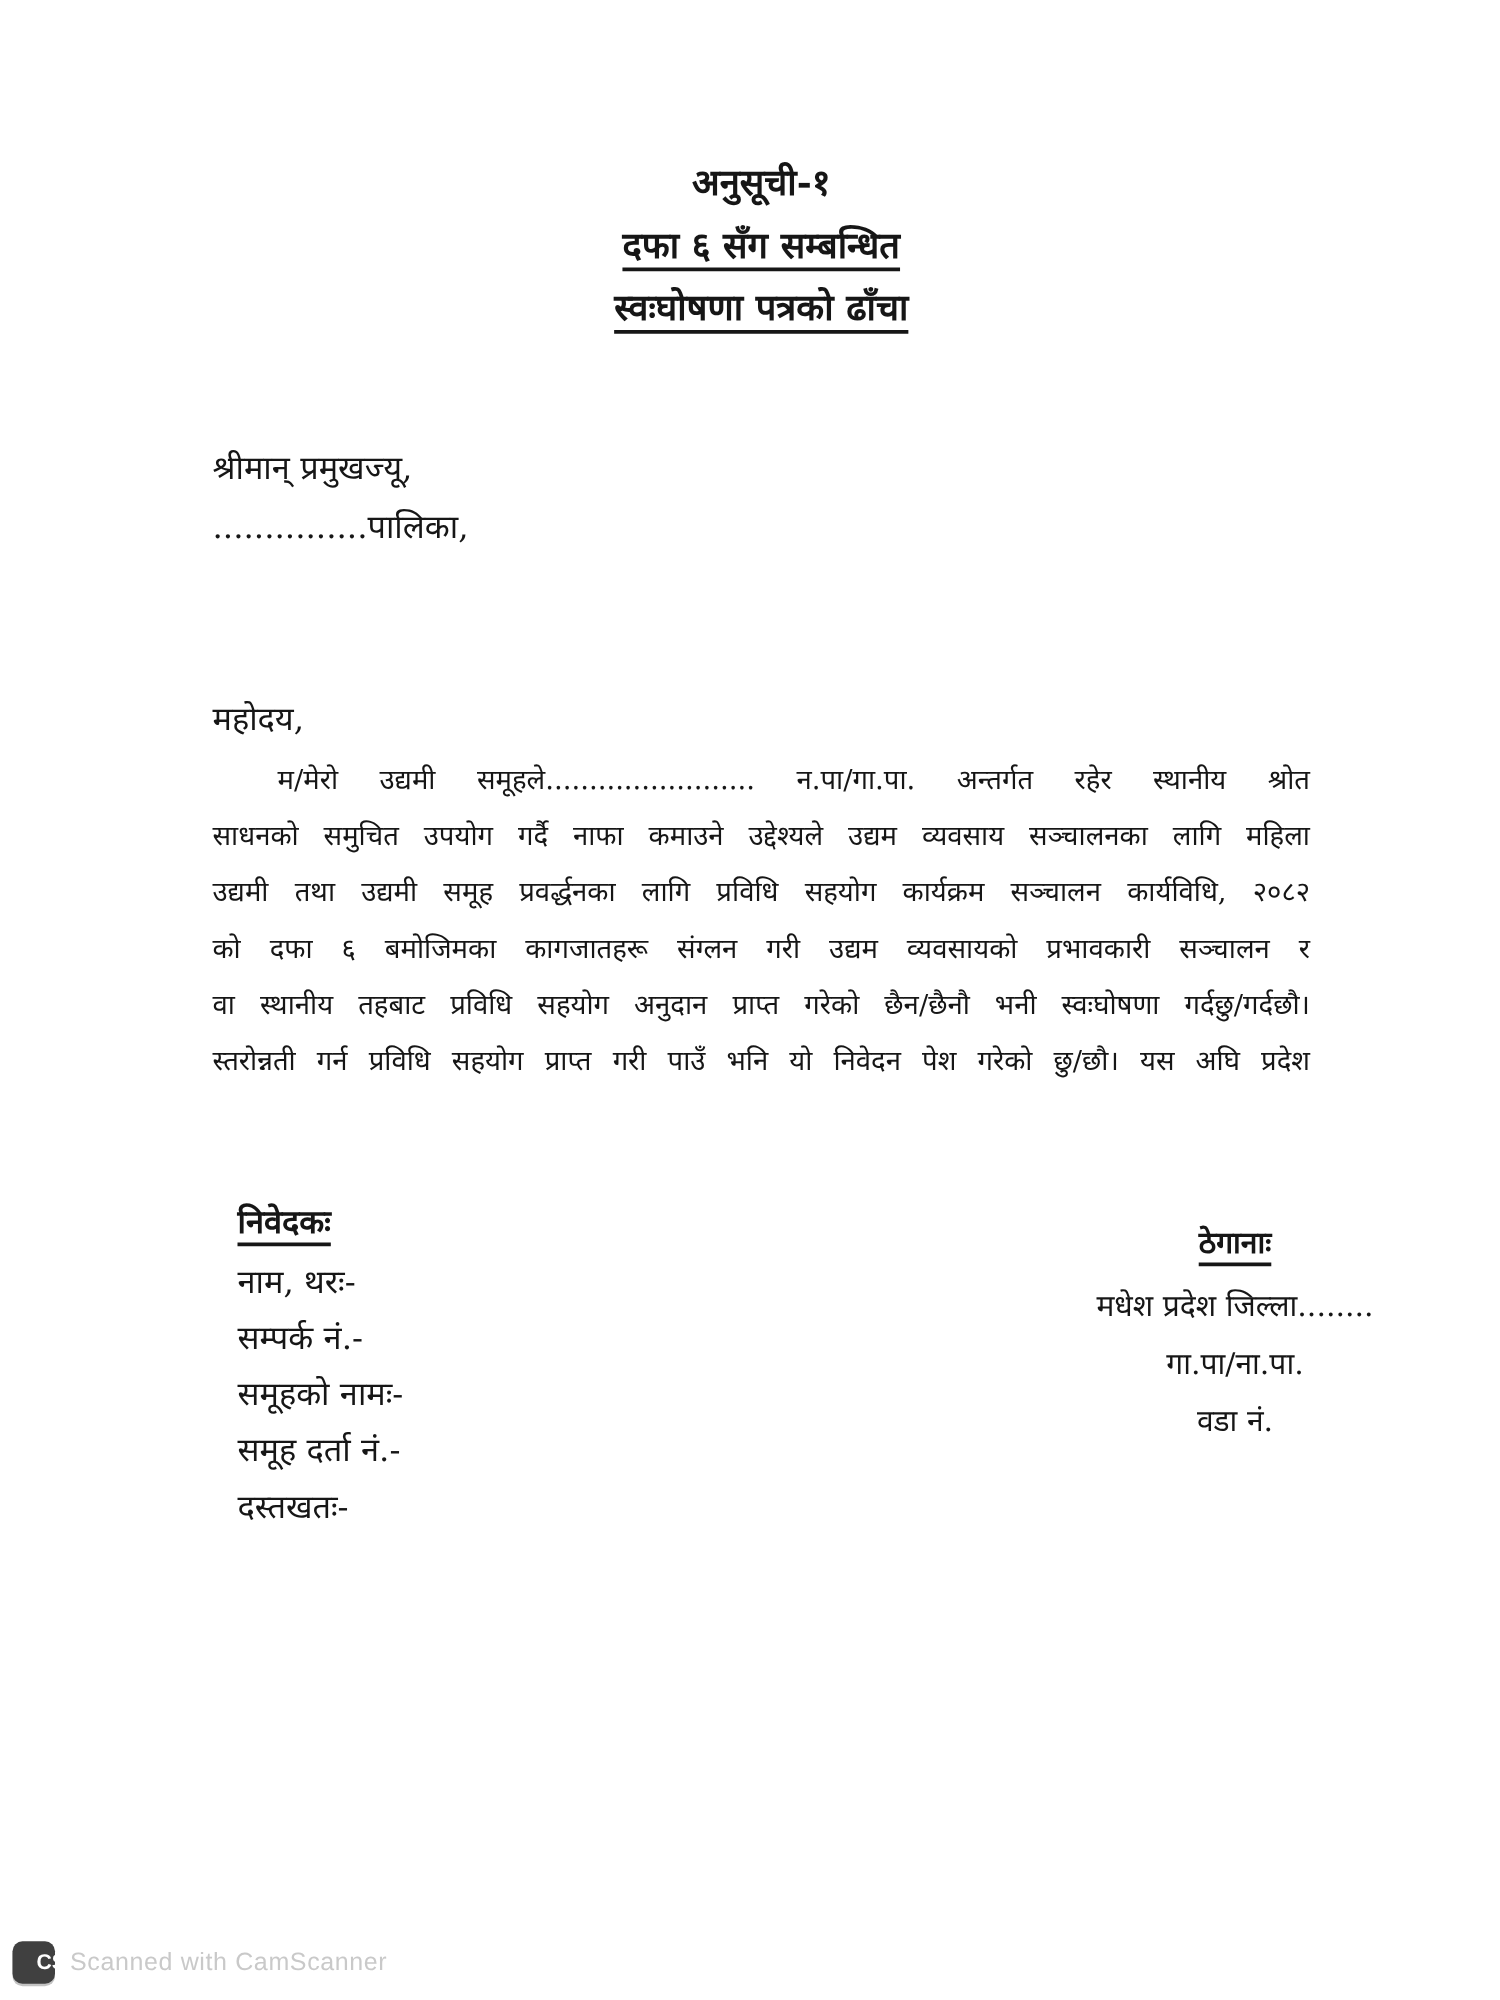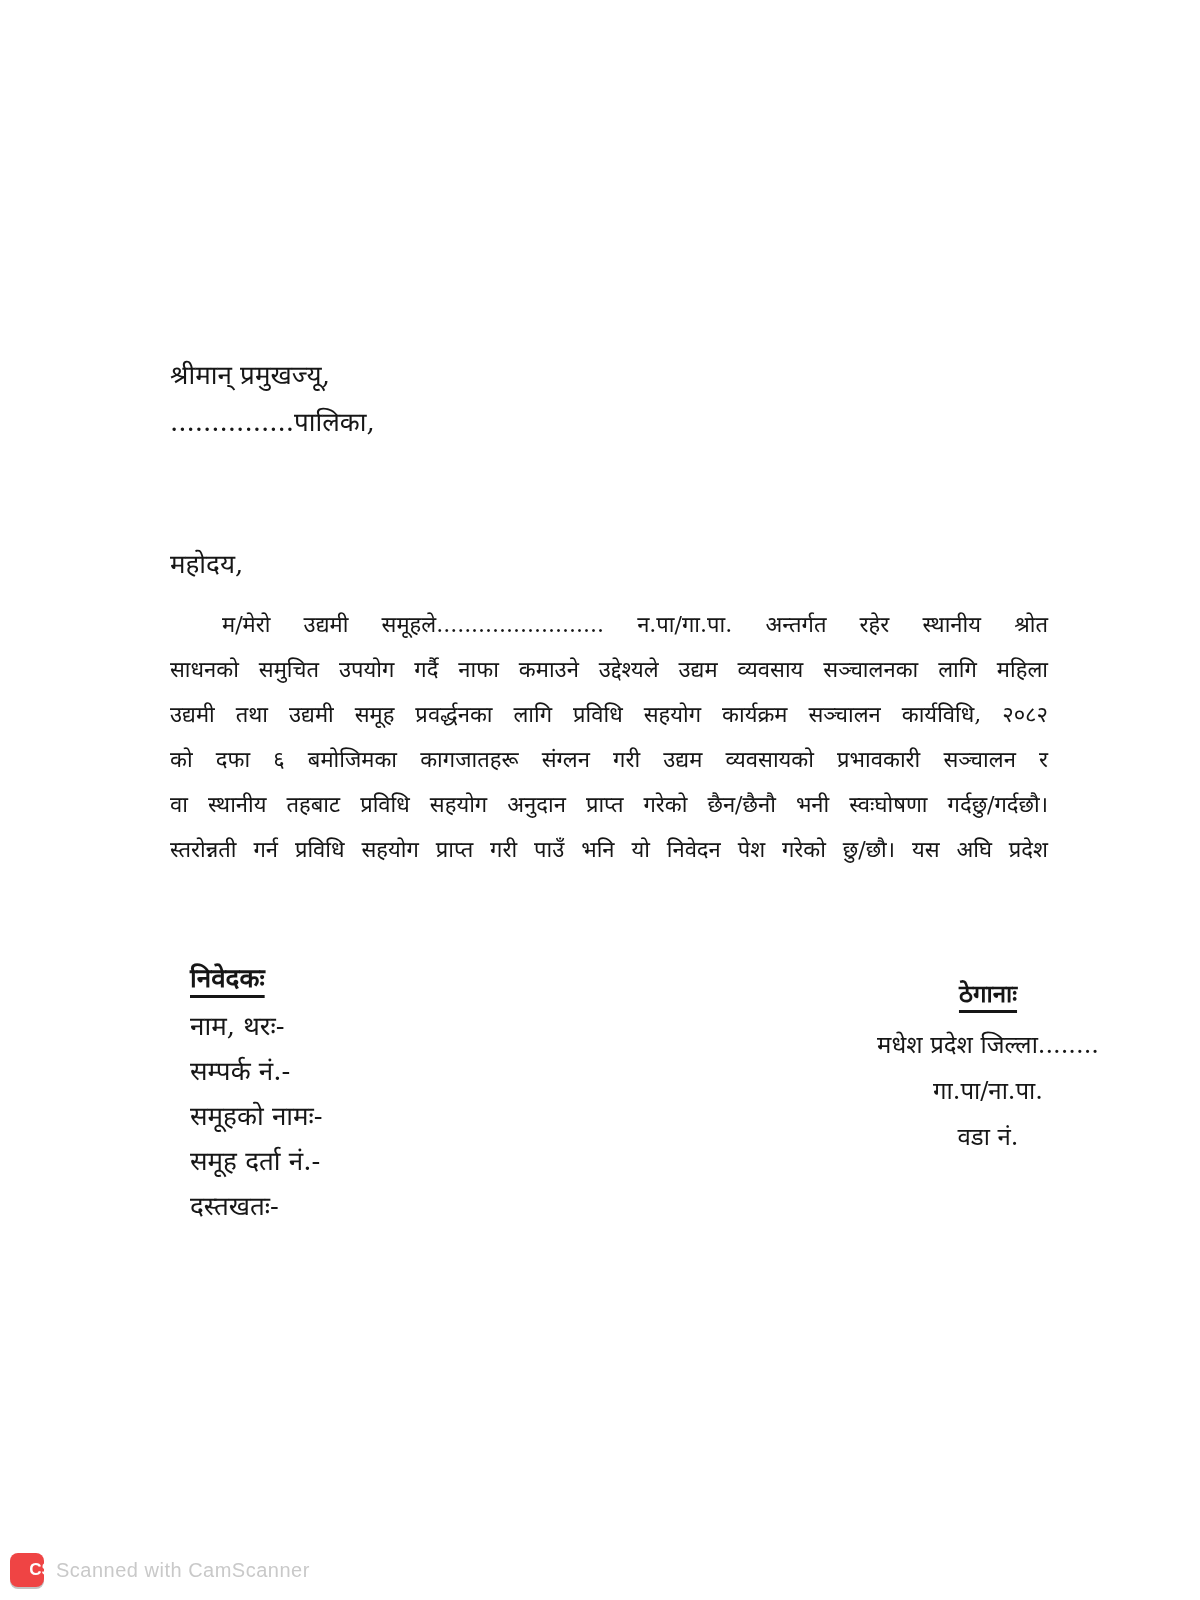--- a/index.html
+++ b/index.html
@@ -24,62 +24,67 @@
     text-decoration: underline;
     text-decoration-thickness: 2.5px;
     text-underline-offset: 8px;
   }
 
   
   .addressee { position: absolute; top: 352px; left: 170px; font-size: 26px; }
   .addressee div { line-height: 47px; }
 
   
-  .salutation { position: absolute; top: 544px; left: 170px; font-size: 26px; line-height: 40px; }
+  .salutation { position: absolute; top: 556px; left: 170px; font-size: 26px; line-height: 40px; }
 
   
   .body-par { position: absolute; top: 602px; left: 170px; width: 878px; font-size: 22px; }
   .bline { line-height: 45px; text-align: justify; text-align-last: justify; }
   .bline.indent { padding-left: 52px; }
 
   
   .applicant { position: absolute; top: 960px; left: 190px; font-size: 26px; }
   .applicant .heading { font-weight: bold; line-height: 36px; margin-bottom: 8px; }
   .applicant .field { line-height: 45px; }
 
   
   .address { position: absolute; top: 976px; left: 856px; width: 264px; text-align: center; font-size: 24px; }
   .address .heading { font-weight: bold; line-height: 36px; margin-bottom: 10px; }
   .address .line { line-height: 46px; }
 
   
   .watermark { position: absolute; left: 10px; top: 1553px; display: flex; align-items: center; gap: 12px; }
   .cs-badge {
     width: 34px; height: 34px;
-    background: #ef4444;
+    background: #404040;
     border-radius: 8px;
     color: #ffffff;
     font-family: "Liberation Sans", sans-serif;
     font-weight: bold; font-size: 17px;
     display: flex; align-items: center; justify-content: center;
     box-shadow: 0 2px 0 #c3c3c3;
     padding-left: 28px;
   }
   .wm-text {
     font-family: "Liberation Sans", sans-serif;
     font-size: 20px;
     color: #c9c9c9;
     letter-spacing: 0.5px;
   }
 </style>
 </head>
 <body>
 
 <div class="page">
 
+  <div class="header">
+    <div class="h-line">अनुसूची-१</div>
+    <div class="h-line"><span class="u">दफा ६ सँग सम्बन्धित</span></div>
+    <div class="h-line"><span class="u">स्वःघोषणा पत्रको ढाँचा</span></div>
+  </div>
 
   <div class="addressee">
     <div>श्रीमान् प्रमुखज्यू,</div>
     <div>...............पालिका,</div>
   </div>
 
   <div class="salutation">महोदय,</div>
 
   <div class="body-par">
     <div class="bline indent">म/मेरो उद्यमी समूहले........................ न.पा/गा.पा. अन्तर्गत रहेर स्थानीय श्रोत</div>

